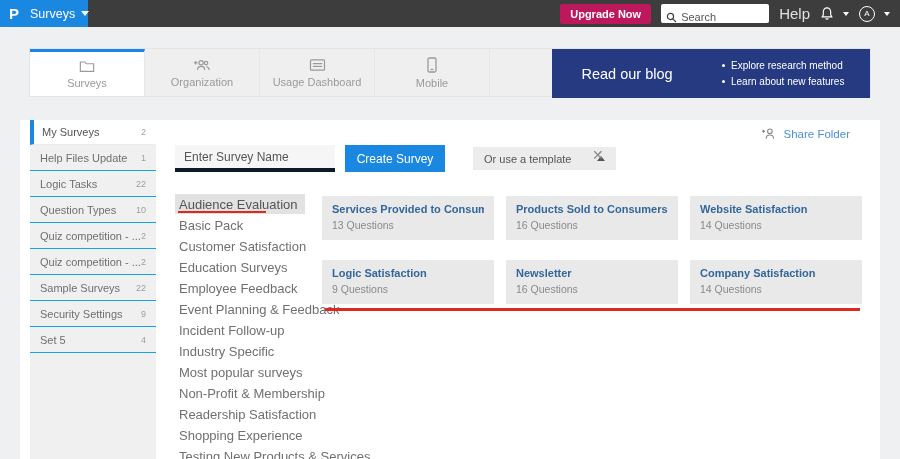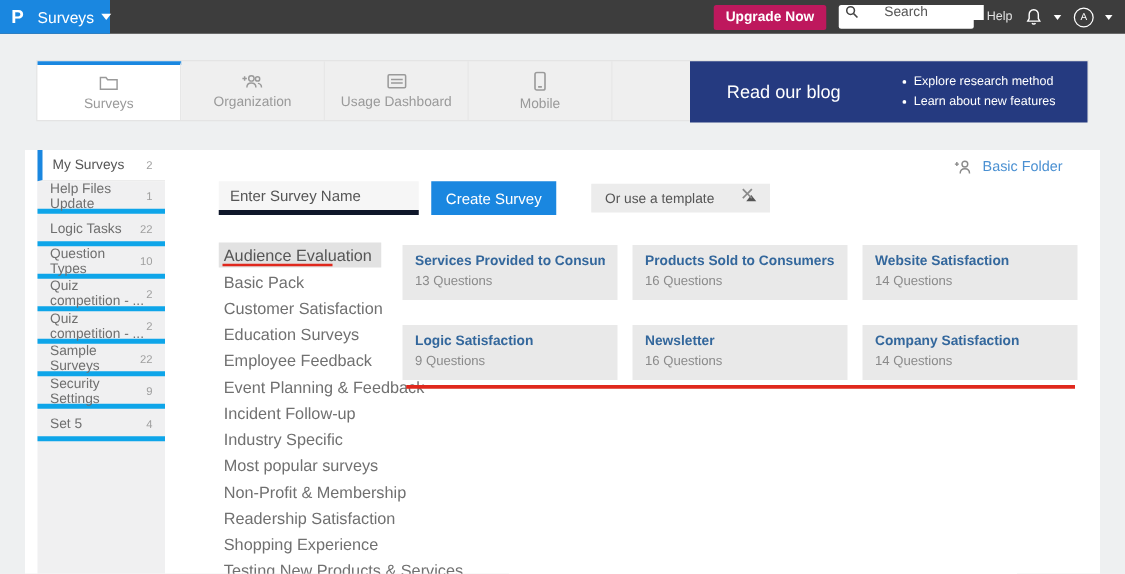--- a/index.html
+++ b/index.html
@@ -15,25 +15,25 @@
   .logo-p { font-size:15px; font-weight:bold; letter-spacing:0; }
   .logo-product { font-size:12.5px; margin-left:11px; }
   .caret-down { width:0; height:0; border-left:4px solid transparent;
     border-right:4px solid transparent; border-top:5px solid #fff; margin-left:6px; }
   .caret-down.small { border-left-width:3px; border-right-width:3px; border-top-width:4px; }
   .topbar-right { margin-left:auto; display:flex; align-items:center; gap:10px;
     padding-right:10px; }
   .upgrade-btn { background:#be185d; color:#fff; font-size:11px; font-weight:bold;
     padding:4px 10px; border:none; border-radius:2px; cursor:pointer; }
   .search-box { background:#fff; border-radius:2px; height:19px; width:108px;
-    display:flex; align-items:flex-start; padding:0 5px; gap:20px; }
+    display:flex; align-items:flex-end; padding:0 5px; gap:4px; }
   .search-box input { border:none; outline:none; width:80px; font-size:11px;
     color:#444; font-family:"Liberation Sans", sans-serif; }
   .search-box input::placeholder { color:#555; }
-  .help-link { color:#e0e0e0; font-size:10px; cursor:pointer; }
+  .help-link { color:#e0e0e0; font-size:15px; cursor:pointer; }
   .bell-wrap, .avatar-wrap { display:flex; align-items:center; gap:3px; cursor:pointer; }
   .avatar-circle { width:16px; height:16px; border:1.4px solid #fff; border-radius:50%;
     color:#fff; font-size:8px; display:flex; align-items:center; justify-content:center; }
 
   
   .tabbar { position:absolute; top:48px; left:29px; width:842px; height:49px;
     display:flex; background:#efefef; border:1px solid #e4e4e4; }
   .tab { width:115px; height:100%; display:flex; flex-direction:column;
     align-items:center; justify-content:center; gap:4px; color:#9a9a9a;
     font-size:11px; cursor:pointer; border-right:1px solid #e7e7e7; }
@@ -44,25 +44,25 @@
   .blog-title { width:150px; text-align:center; font-size:14.5px; }
   .blog-bullets { font-size:10px; display:flex; flex-direction:column; gap:5px; }
   .blog-bullets .b-item { display:flex; align-items:center; gap:6px; }
   .dot { width:3px; height:3px; border-radius:50%; background:#fff; }
 
   
   .panel { position:absolute; top:120px; left:20px; width:860px; height:339px;
     background:#fff; }
 
   
-  .sidebar { position:absolute; left:10px; top:0; width:102px; height:339px;
+  .sidebar { position:absolute; left:10px; top:0; width:126px; height:339px;
     background:#f0f0f1; }
   .side-item { height:25px; margin-bottom:1px; background:#f0f0f1; display:flex;
     align-items:center; padding:0 10px; font-size:11px; color:#6f6f6f;
-    border-bottom:4px solid #0ea5e9; cursor:pointer; }
+    border-bottom:1px solid #0ea5e9; cursor:pointer; }
   .side-item .count { margin-left:auto; font-size:9px; color:#9f9f9f; }
   .side-item.active { background:#fff; border-left:4px solid #1a87e0;
     padding-left:8px; color:#555; border-bottom:1px solid #ececec; }
 
   
   .share-folder { position:absolute; top:7px; right:30px; display:flex;
     align-items:center; gap:7px; color:#4a90d2; font-size:11.5px; cursor:pointer; }
   .share-folder svg { color:#8a8a8a; }
 
   
@@ -241,21 +241,21 @@
 
     <div class="share-folder">
       <span>
         <svg width="16" height="13" viewBox="0 0 18 14" fill="none" stroke="currentColor" stroke-width="1.3">
           <circle cx="10" cy="4.5" r="2.6"></circle>
             <path d="M5.8 13 c0-2.8 1.9-4.3 4.2-4.3 s4.2 1.5 4.2 4.3"></path>
           <line x1="1" y1="4.5" x2="4.6" y2="4.5"></line>
             <line x1="2.8" y1="2.7" x2="2.8" y2="6.3"></line>
         </svg>
       </span>
-      <span>Basic Folder</span>
+      <span>Share Folder</span>
     </div>
 
     <input class="name-input" placeholder="Enter Survey Name" style="">
     <button class="create-btn">Create Survey</button>
     <div class="template-dd">
       <span>Or use a template</span>
       <span class="caret-up"></span>
     </div>
     <span class="close-x">✕</span>
 

